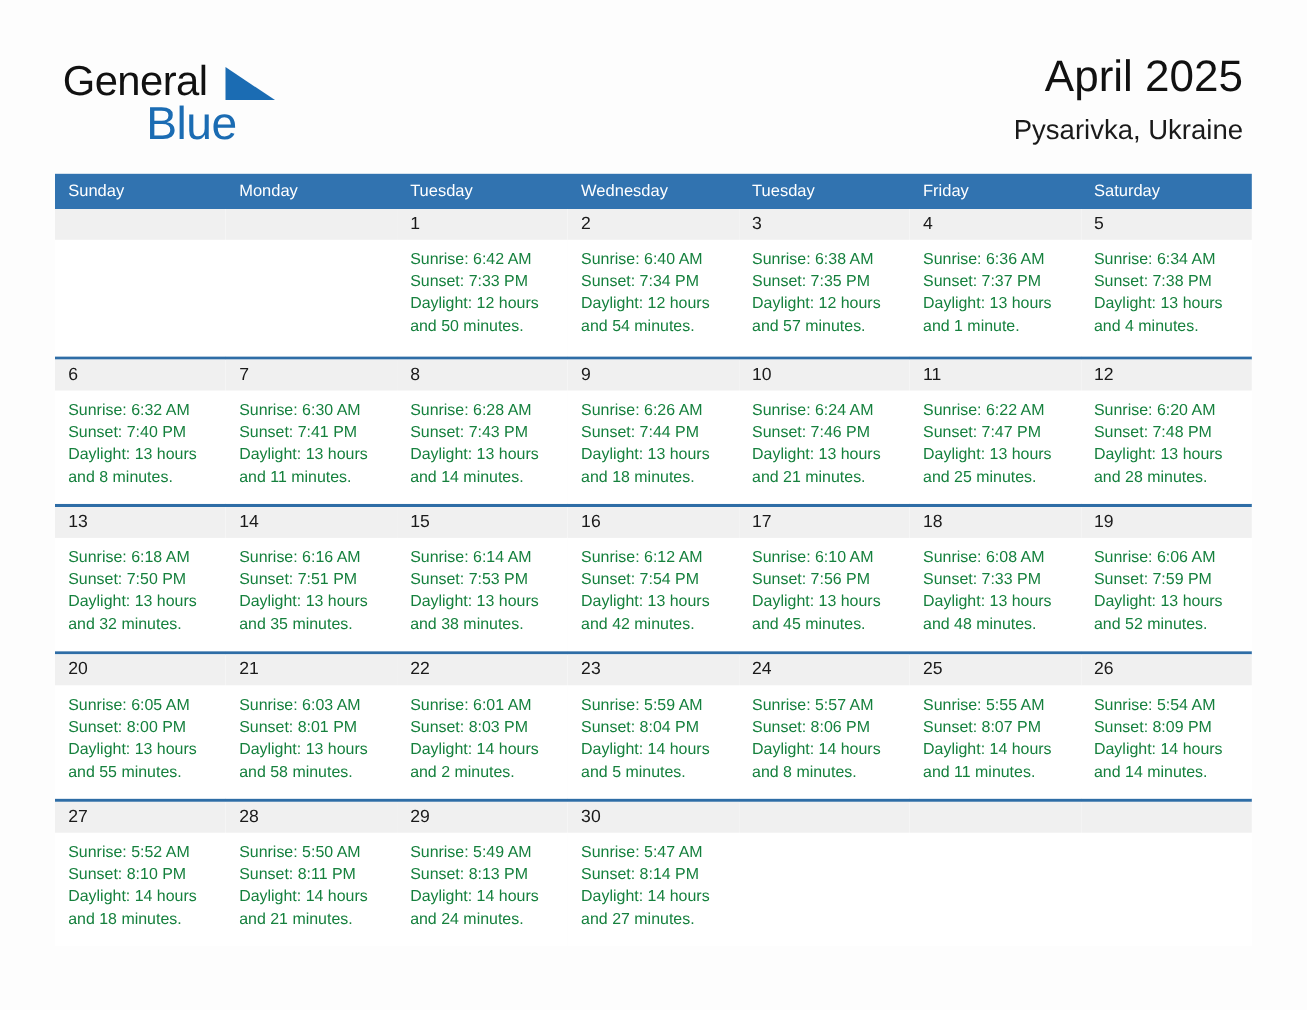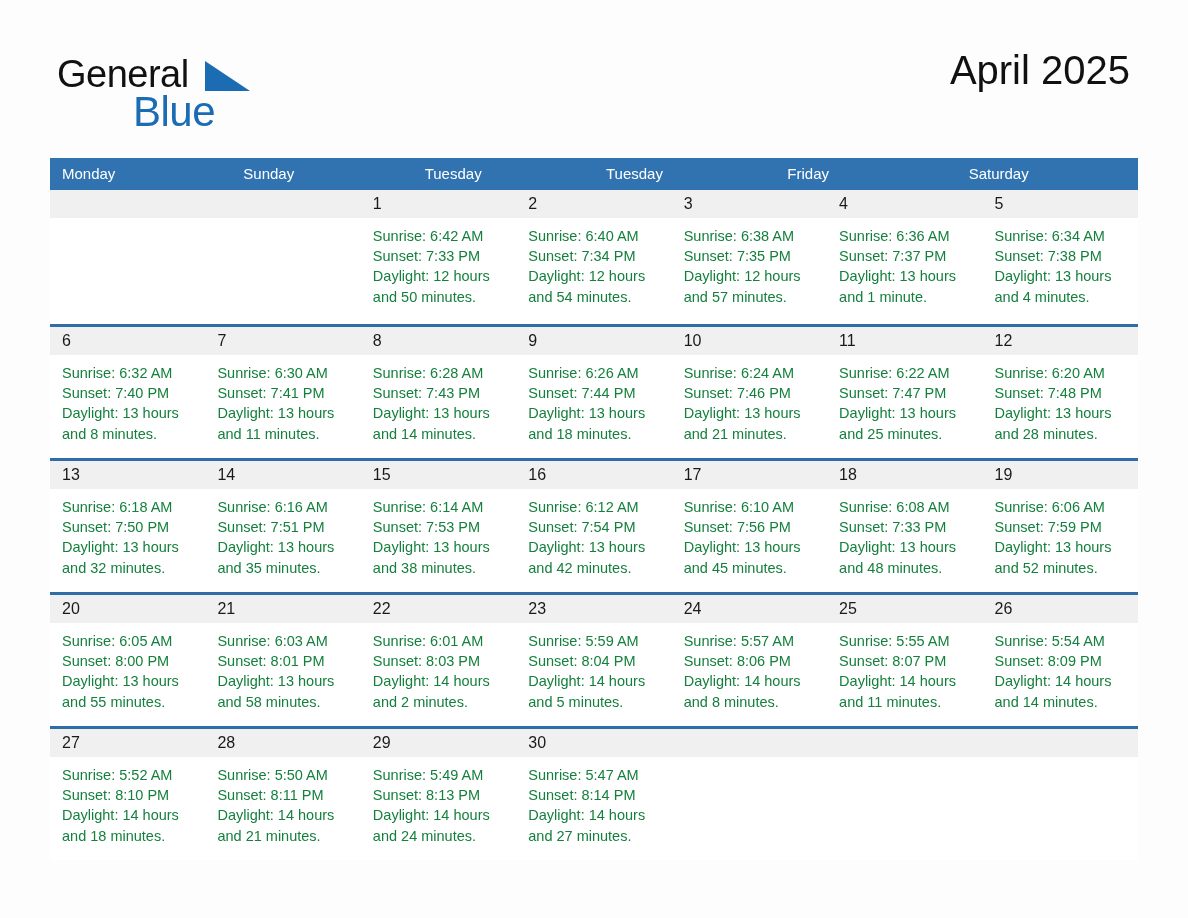--- a/index.html
+++ b/index.html
@@ -154,29 +154,31 @@
 <div class="page-header">
 
   <div class="logo">
     <span class="logo-word-general">General</span>
     <span class="logo-triangle"></span>
     <span class="logo-word-blue">Blue</span>
   </div>
 
   <div class="title-block">
     <div class="month-title">April 2025</div>
+    <div class="location-title">Pysarivka, Ukraine</div>
   </div>
 
 </div>
 
 <div class="calendar">
   <div class="weekday-header" id="weekday-header">
+      <div class="weekday-cell">Sunday</div>
       <div class="weekday-cell">Monday</div>
-      <div class="weekday-cell">Sunday</div>
       <div class="weekday-cell">Tuesday</div>
+      <div class="weekday-cell">Wednesday</div>
       <div class="weekday-cell">Tuesday</div>
       <div class="weekday-cell">Friday</div>
       <div class="weekday-cell">Saturday</div>
     </div>
   <div id="weeks-container">
       <div class="week-row">
         <div class="day-cell empty">
           <div class="day-number-band">
             <span class="day-number"></span>
           </div>

